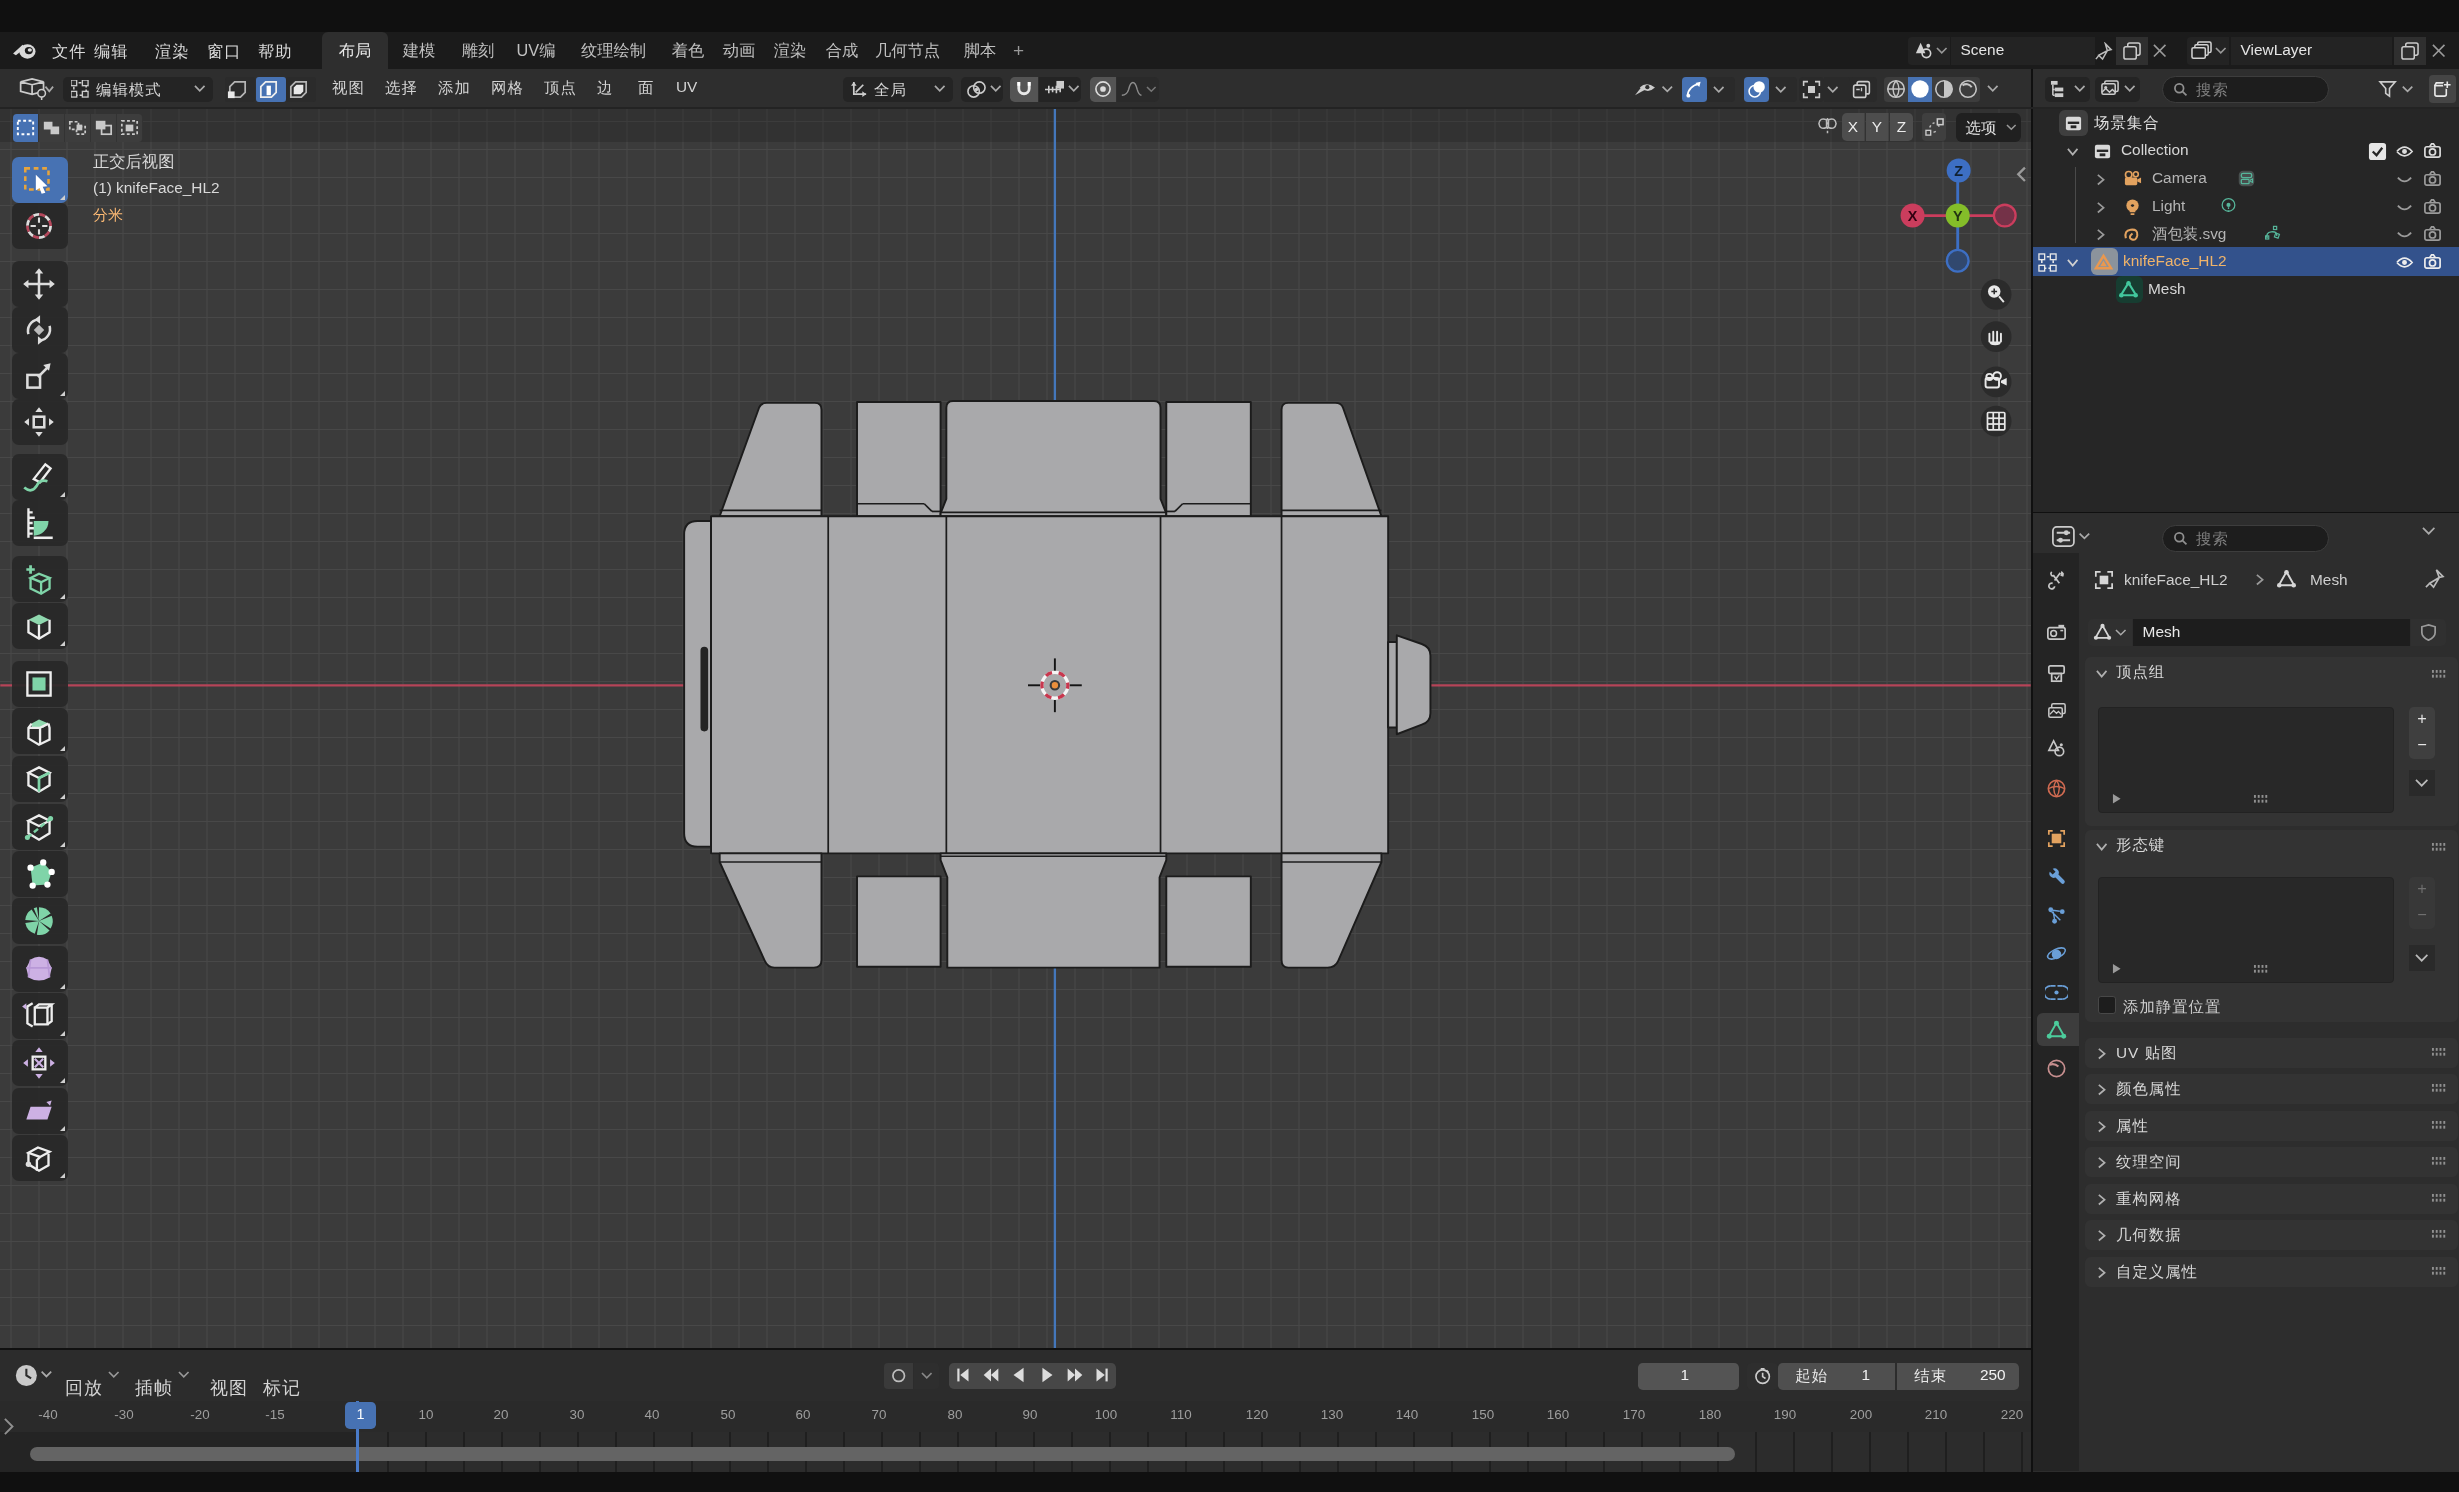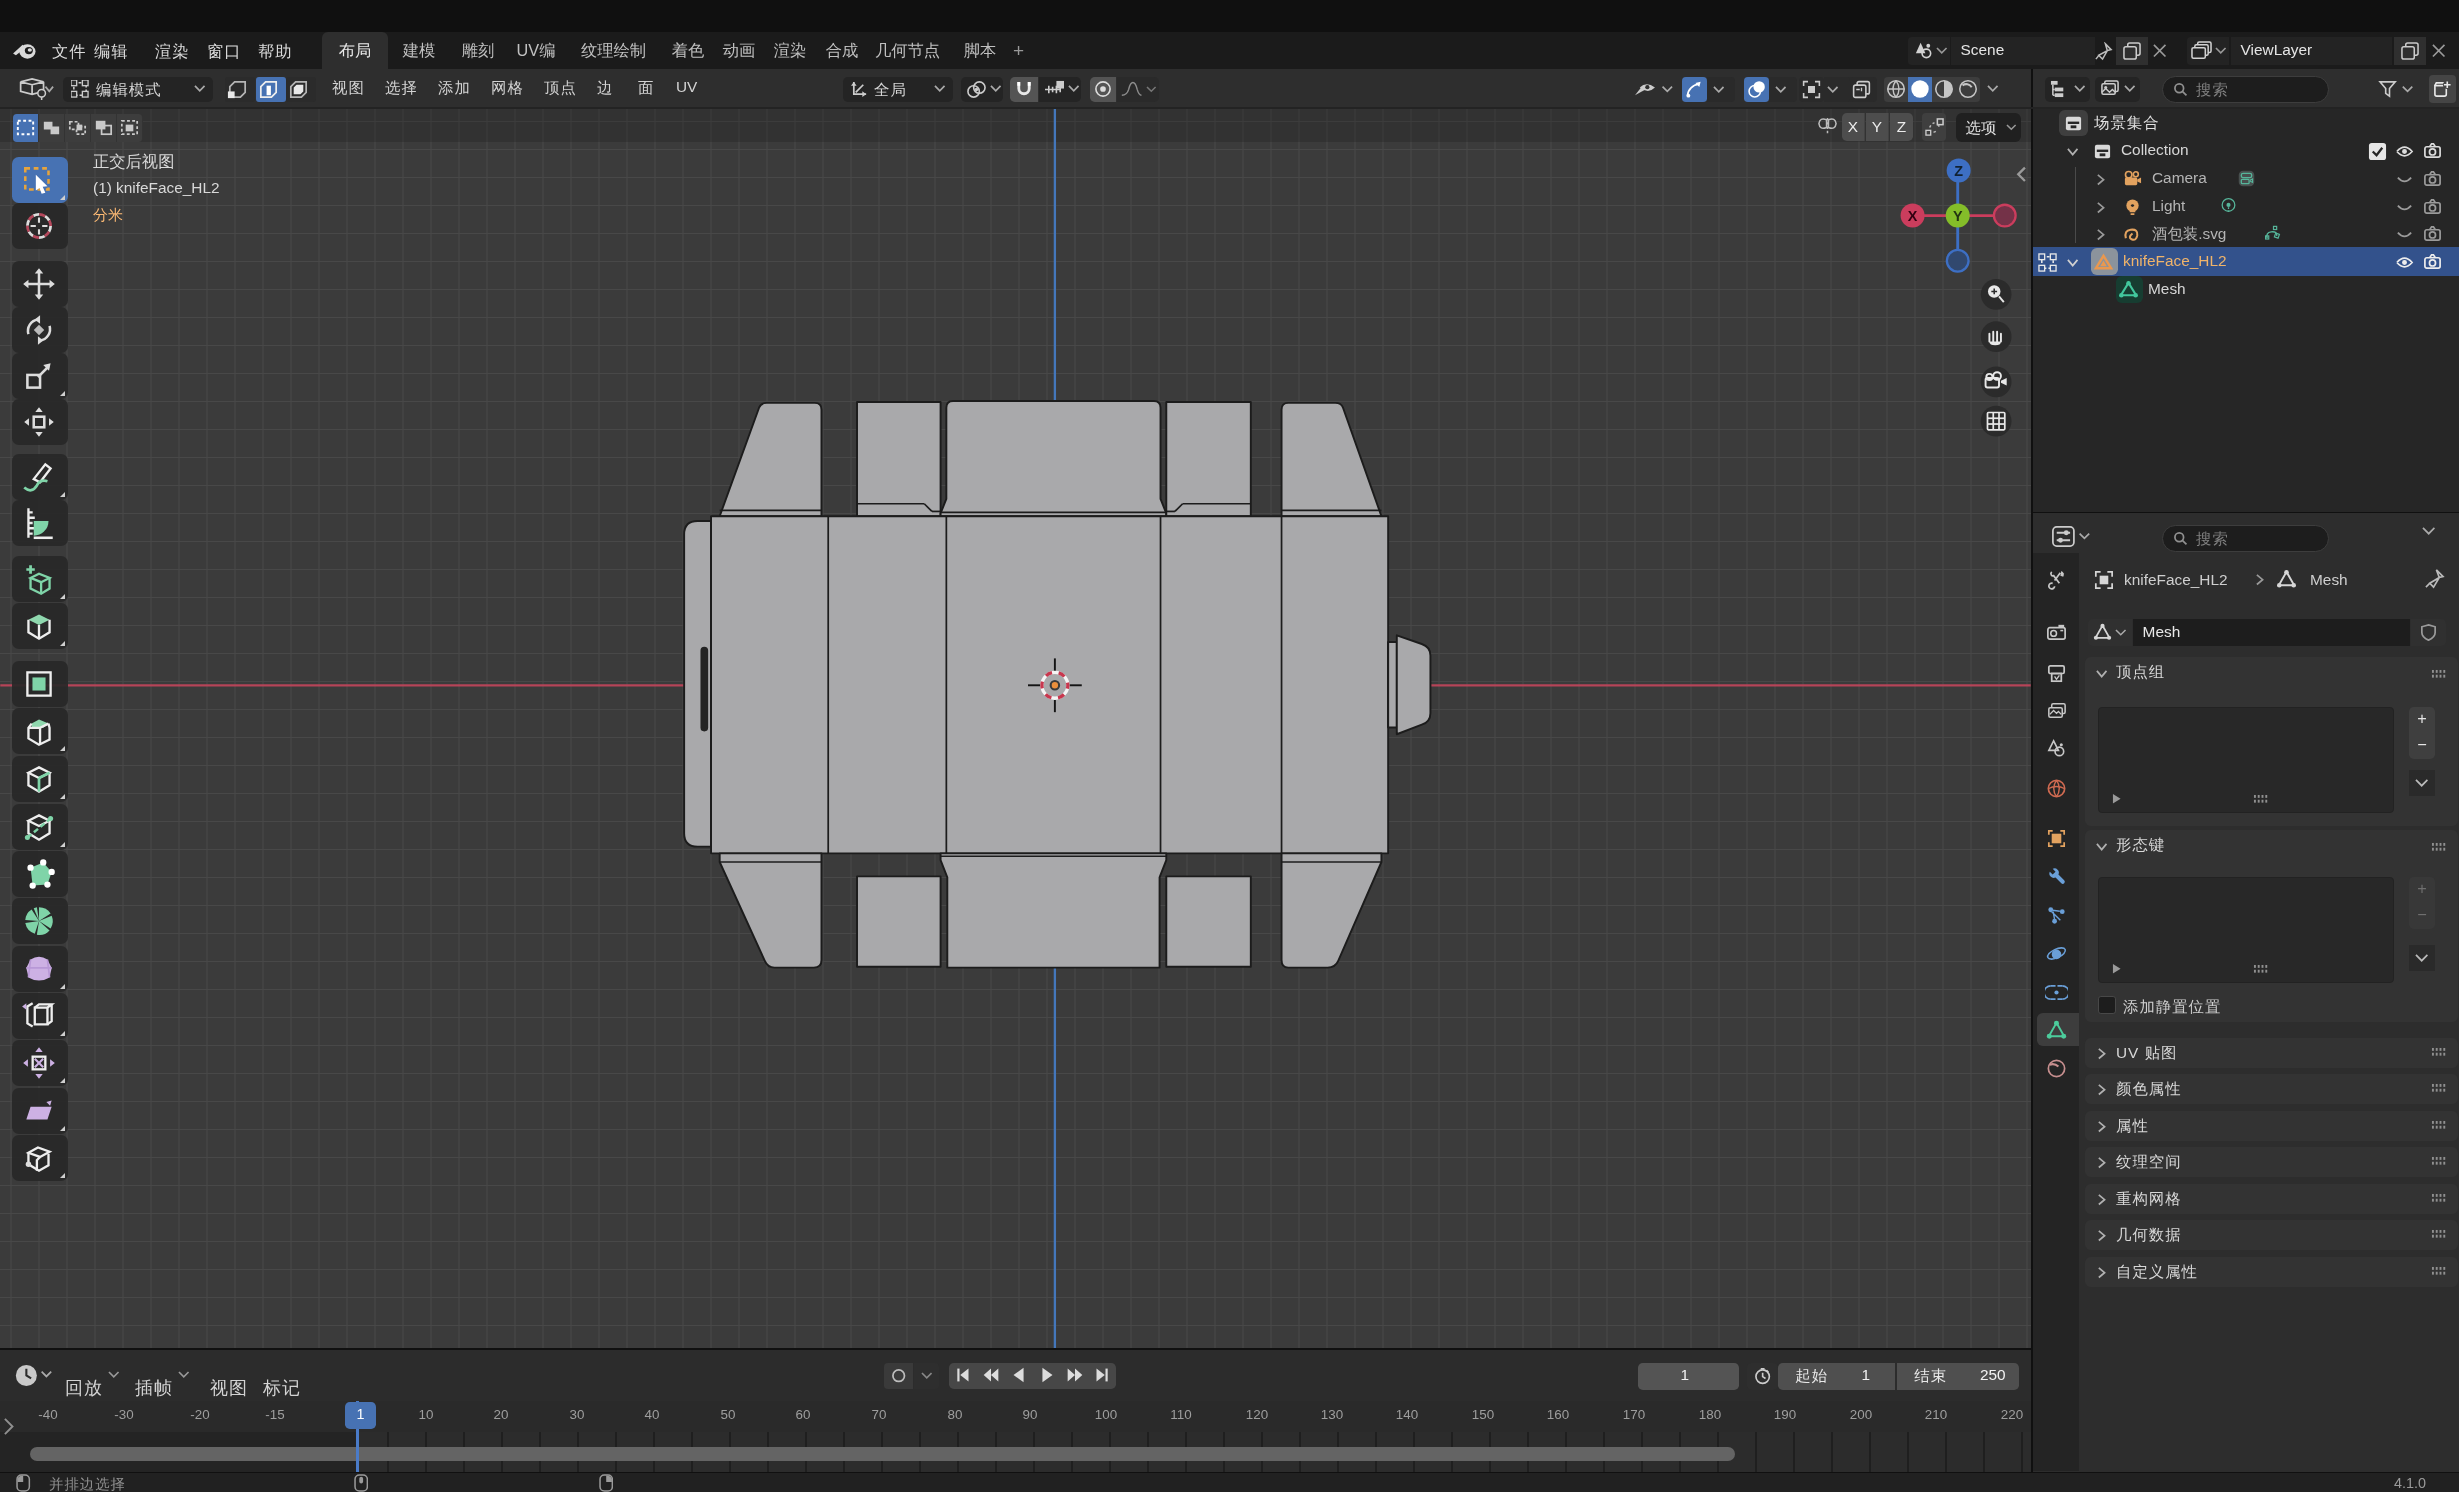--- a/index.html
+++ b/index.html
@@ -1231,31 +1231,15 @@
  <svg class="abs" style="left:1.9px;top:67px" width="13.4" height="19" viewBox="0 0 14 20">
         <path d="M3 2 l8 8 -8 8" fill="none" stroke="#909090" stroke-width="2"></path>
       </svg>
  <div class="abs" style="left:30px;top:97px;width:1705px;height:14.4px;background:#646464;border-radius:7.7px"></div>
  <div class="abs" style="left:356px;top:51px;width:2.9px;height:71px;background:#4a7bc8"></div>
  <div class="abs" style="left:345px;top:52px;width:31px;height:27px;background:#4772b3;border-radius:4.8px">
         <span style="position:absolute;width:31px;text-align:center;top:3.8px;font-size:14.4px;color:#fff">1</span>
       </div>
 </div>
 
-<div id="statusbar">
- <svg class="abs" style="left:16.3px;top:1px" width="14.4" height="18" viewBox="0 0 15 19">
-        <rect x="1" y="1" width="13" height="17" rx="4.5" fill="none" stroke="#9a9a9a" stroke-width="1.6"></rect>
-        <path d="M7.5 1.5 a6 4 0 0 0 -6 4 v3 h6 Z" fill="#9a9a9a"></path>
-      </svg>
- <div class="abs cjk" style="left:49px;top:1.9px">并排边选择</div>
- <svg class="abs" style="left:354px;top:1px" width="14.4" height="18" viewBox="0 0 15 19">
-        <rect x="1" y="1" width="13" height="17" rx="4.5" fill="none" stroke="#9a9a9a" stroke-width="1.6"></rect>
-        <rect x="5.5" y="3" width="4" height="7" rx="2" fill="#9a9a9a"></rect>
-      </svg>
- <svg class="abs" style="left:599px;top:1px" width="14.4" height="18" viewBox="0 0 15 19">
-        <rect x="1" y="1" width="13" height="17" rx="4.5" fill="none" stroke="#9a9a9a" stroke-width="1.6"></rect>
-        <path d="M7.5 1.5 a6 4 0 0 1 6 4 v3 h-6 Z" fill="#9a9a9a"></path>
-      </svg>
- <div class="abs" style="left:2394px;top:1.9px;color:#9a9a9a">4.1.0</div>
+
 </div>
 
-</div>
-
 
 </body></html>

